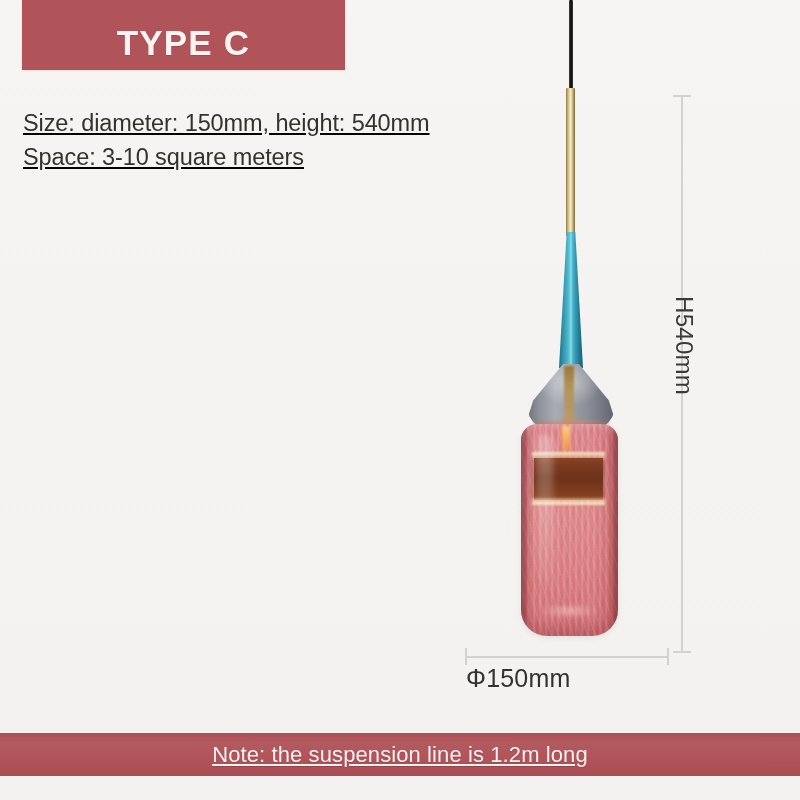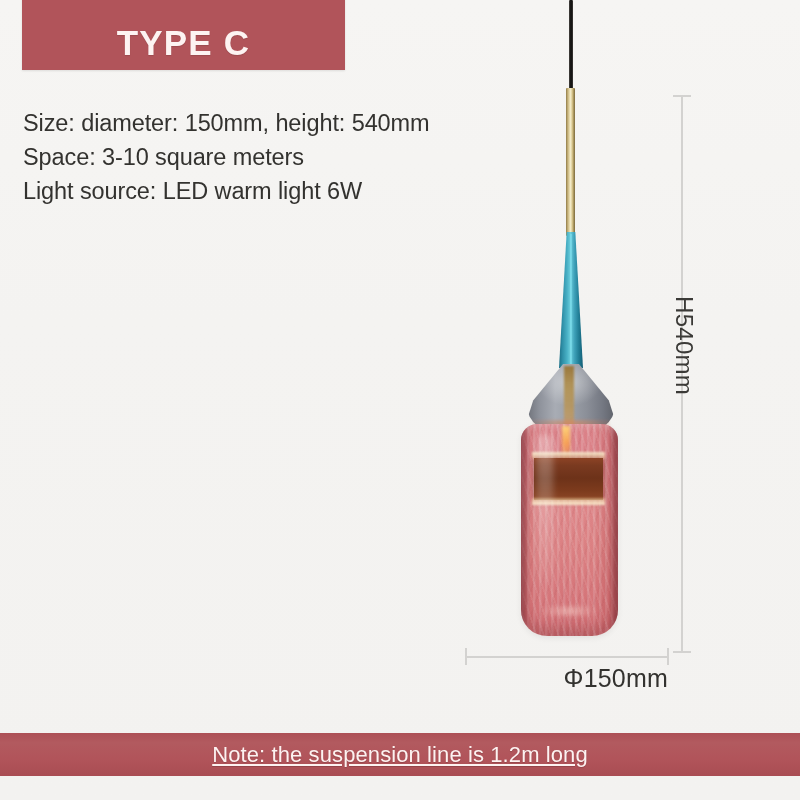--- a/index.html
+++ b/index.html
@@ -47,20 +47,21 @@
     line-height: 1;
     text-shadow: 0 1px 1px rgba(0,0,0,0.12);
   }
 
   
   .spec-list {
     position: absolute;
     left: 23px;
     top: 106px;
     width: 520px;
+    text-decoration: underline;
   }
   .spec-line {
     color: #33322f;
     font-size: 23.5px;
     line-height: 34px;
     white-space: nowrap;
     letter-spacing: -0.1px;
   }
 
   
@@ -351,21 +352,21 @@
     top: 648px;
     width: 1.5px;
     height: 17px;
     background: #d3d2d0;
   }
   .dim-h-label {
     position: absolute;
     left: 466px;
     top: 664px;
     width: 202px;
-    text-align: right;
+    text-align: left;
     font-size: 25px;
     color: #33322f;
     letter-spacing: 0.2px;
   }
 
   
   .note-banner {
     position: absolute;
     left: 0;
     top: 733px;
@@ -389,21 +390,20 @@
 
 <div id="page">
 
   <div class="type-badge">
     <span class="type-badge-label">TYPE C</span>
   </div>
 
   <div class="spec-list">
     <div class="spec-line">Size: diameter: 150mm, height: 540mm</div>
     <div class="spec-line">Space: 3-10 square meters</div>
-    <div class="spec-line">Light source: LED warm light 6W</div>
   </div>
 
   <div class="lamp">
     <div class="cord"></div>
     <div class="brass-rod"></div>
     <div class="teal-cone"></div>
     <div class="teal-seam"></div>
     <div class="smoke-cone"></div>
     <div class="smoke-core"></div>
     <div class="smoke-base-glow"></div>

